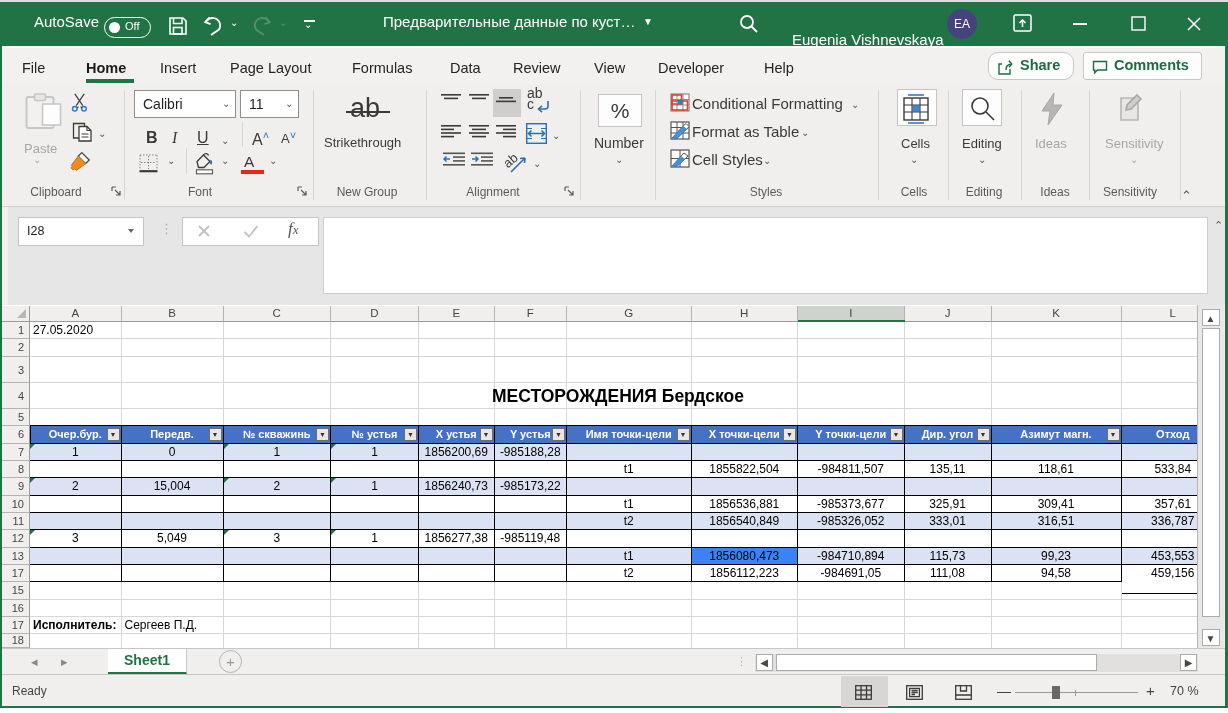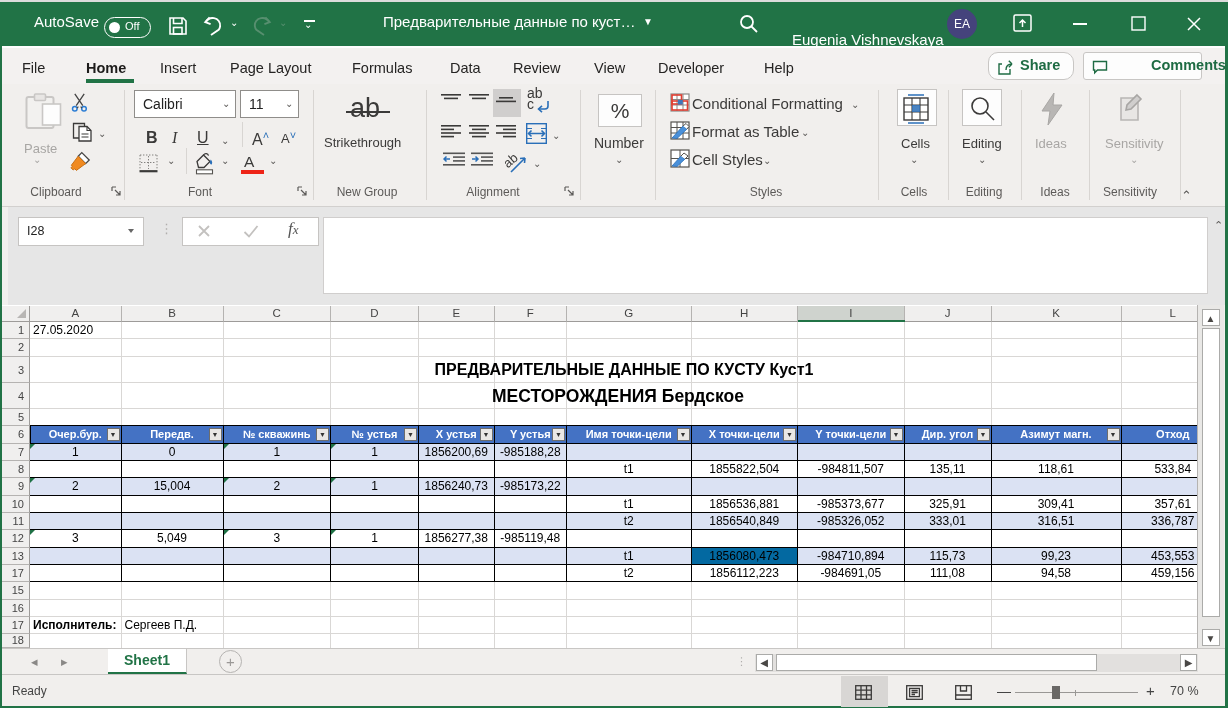--- a/index.html
+++ b/index.html
@@ -106,21 +106,21 @@
  <svg class="abs" style="left:8px; top:6px;" width="17" height="16" viewBox="0 0 17 16" fill="none" stroke="#1e6b43" stroke-width="1.4">
   <path d="M5 5 H2 v10 h11 v-5"></path>
           <path d="M9 11 C9 6.5 11 5 15 5 M15 5 l-3.2 -3.2 M15 5 l-3.2 3.2"></path>
  </svg>
  <div class="abs" style="left:31px; top:4.5px; color:#1e6b43; font-size:14.5px; font-weight:bold;">Share</div>
 </div>
 <div class="abs" style="left:1083px; top:3.5px; width:119px; height:28px; border:1px solid #c8c6c4; border-radius:3px; background:#fdfdfd;">
  <svg class="abs" style="left:8px; top:7px;" width="16" height="15" viewBox="0 0 16 15" fill="none" stroke="#1e6b43" stroke-width="1.4">
   <path d="M1.5 1.5 h13 v8.5 h-9 l-2.8 2.8 v-2.8 h-1.2 z"></path>
  </svg>
- <div class="abs" style="left:30px; top:4.5px; color:#1e6b43; font-size:14.5px; font-weight:bold;margin-left:37px;">Comments</div>
+ <div class="abs" style="left:30px; top:4.5px; color:#1e6b43; font-size:14.5px; font-weight:bold;">Comments</div>
 </div>
 </div>
 <div id="ribbon">
 <div class="gsep" style="left:123.5px;"></div>
 <div class="gsep" style="left:313px;"></div>
 <div class="gsep" style="left:425.5px;"></div>
 <div class="gsep" style="left:580px;"></div>
 <div class="gsep" style="left:655px;"></div>
 <div class="gsep" style="left:878px;"></div>
 <div class="gsep" style="left:948px;"></div>
@@ -400,21 +400,20 @@
 <div class="gl" style="left:30px; top:189.7px; width:1167.0px; height:1px;"></div>
 <div class="gl" style="left:30px; top:207.0px; width:1167.0px; height:1px;"></div>
 <div class="gl" style="left:30px; top:224.4px; width:1167.0px; height:1px;"></div>
 <div class="gl" style="left:30px; top:241.7px; width:1167.0px; height:1px;"></div>
 <div class="gl" style="left:30px; top:259.0px; width:1167.0px; height:1px;"></div>
 <div class="gl" style="left:30px; top:276.4px; width:1167.0px; height:1px;"></div>
 <div class="gl" style="left:30px; top:293.7px; width:1167.0px; height:1px;"></div>
 <div class="gl" style="left:30px; top:311.0px; width:1167.0px; height:1px;"></div>
 <div class="gl" style="left:30px; top:328.4px; width:1167.0px; height:1px;"></div>
 <div class="cell" style="left:33.0px; top:17.0px; width:84.5px; height:17.3px; line-height:17.3px; text-align:left;">27.05.2020</div>
-<div class="cell" style="left:30px; top:51.7px; width:1174px; height:26px; line-height:26px; text-align:center; font-weight:bold; font-size:16px; text-indent:14px;">ПРЕДВАРИТЕЛЬНЫЕ ДАННЫЕ ПО КУСТУ Куст1</div>
 <div class="cell" style="left:30px; top:77.9px; width:1174px; height:26px; line-height:26px; text-align:center; font-weight:bold; font-size:17.5px; text-indent:2px;">МЕСТОРОЖДЕНИЯ Бердское</div>
 <div class="cell" style="left:33.0px; top:312.0px; width:84.5px; height:17.3px; line-height:17.3px; text-align:left; font-weight:bold;">Исполнитель:</div>
 <div class="cell" style="left:124.5px; top:312.0px; width:95.0px; height:17.3px; line-height:17.3px; text-align:left;">Сергеев П.Д.</div>
 <div class="hdrcell" style="left:30.0px; top:121.4px; width:91.5px; height:17.3px;">
         <div style="position:absolute; left:0; right:0; top:0; bottom:0; text-align:center; line-height:17.3px;">Очер.бур.</div>
         <div class="fbtn">▼</div>
       </div>
 <div class="hdrcell" style="left:121.5px; top:121.4px; width:102.0px; height:17.3px;">
         <div style="position:absolute; left:0; right:0; top:0; bottom:0; text-align:center; line-height:17.3px;">Передв.</div>
         <div class="fbtn">▼</div>
@@ -532,37 +531,37 @@
 <div class="tcell" style="left:904.5px; top:225.4px; width:87.0px; height:17.3px; line-height:16.3px; background:#ffffff; text-align:center; "></div>
 <div class="tcell" style="left:991.5px; top:225.4px; width:130.0px; height:17.3px; line-height:16.3px; background:#ffffff; text-align:center; "></div>
 <div class="tcell" style="left:1121.5px; top:225.4px; width:103.5px; height:17.3px; line-height:16.3px; background:#ffffff; text-align:center; "></div>
 <div class="tcell" style="left:30.0px; top:242.7px; width:91.5px; height:17.3px; line-height:16.3px; background:#dbe2f3; text-align:center; "></div>
 <div class="tcell" style="left:121.5px; top:242.7px; width:102.0px; height:17.3px; line-height:16.3px; background:#dbe2f3; text-align:center; "></div>
 <div class="tcell" style="left:223.5px; top:242.7px; width:107.5px; height:17.3px; line-height:16.3px; background:#dbe2f3; text-align:center; "></div>
 <div class="tcell" style="left:331.0px; top:242.7px; width:88.0px; height:17.3px; line-height:16.3px; background:#dbe2f3; text-align:center; "></div>
 <div class="tcell" style="left:419.0px; top:242.7px; width:75.5px; height:17.3px; line-height:16.3px; background:#dbe2f3; text-align:center; "></div>
 <div class="tcell" style="left:494.5px; top:242.7px; width:72.5px; height:17.3px; line-height:16.3px; background:#dbe2f3; text-align:center; "></div>
 <div class="tcell" style="left:567.0px; top:242.7px; width:124.5px; height:17.3px; line-height:16.3px; background:#dbe2f3; text-align:center; ">t1</div>
-<div class="tcell" style="left:691.5px; top:242.7px; width:106.5px; height:17.3px; line-height:16.3px; background:#0369a1; text-align:center; ">1856080,473</div>
+<div class="tcell" style="left:691.5px; top:242.7px; width:106.5px; height:17.3px; line-height:16.3px; background:#3b82f6; text-align:center; ">1856080,473</div>
 <div class="tcell" style="left:798.0px; top:242.7px; width:106.5px; height:17.3px; line-height:16.3px; background:#dbe2f3; text-align:center; ">-984710,894</div>
 <div class="tcell" style="left:904.5px; top:242.7px; width:87.0px; height:17.3px; line-height:16.3px; background:#dbe2f3; text-align:center; ">115,73</div>
 <div class="tcell" style="left:991.5px; top:242.7px; width:130.0px; height:17.3px; line-height:16.3px; background:#dbe2f3; text-align:center; ">99,23</div>
 <div class="tcell" style="left:1121.5px; top:242.7px; width:103.5px; height:17.3px; line-height:16.3px; background:#dbe2f3; text-align:center; ">453,553</div>
 <div class="tcell" style="left:30.0px; top:260.0px; width:91.5px; height:17.3px; line-height:16.3px; background:#ffffff; text-align:center; "></div>
 <div class="tcell" style="left:121.5px; top:260.0px; width:102.0px; height:17.3px; line-height:16.3px; background:#ffffff; text-align:center; "></div>
 <div class="tcell" style="left:223.5px; top:260.0px; width:107.5px; height:17.3px; line-height:16.3px; background:#ffffff; text-align:center; "></div>
 <div class="tcell" style="left:331.0px; top:260.0px; width:88.0px; height:17.3px; line-height:16.3px; background:#ffffff; text-align:center; "></div>
 <div class="tcell" style="left:419.0px; top:260.0px; width:75.5px; height:17.3px; line-height:16.3px; background:#ffffff; text-align:center; "></div>
 <div class="tcell" style="left:494.5px; top:260.0px; width:72.5px; height:17.3px; line-height:16.3px; background:#ffffff; text-align:center; "></div>
 <div class="tcell" style="left:567.0px; top:260.0px; width:124.5px; height:17.3px; line-height:16.3px; background:#ffffff; text-align:center; ">t2</div>
 <div class="tcell" style="left:691.5px; top:260.0px; width:106.5px; height:17.3px; line-height:16.3px; background:#ffffff; text-align:center; ">1856112,223</div>
 <div class="tcell" style="left:798.0px; top:260.0px; width:106.5px; height:17.3px; line-height:16.3px; background:#ffffff; text-align:center; ">-984691,05</div>
 <div class="tcell" style="left:904.5px; top:260.0px; width:87.0px; height:17.3px; line-height:16.3px; background:#ffffff; text-align:center; ">111,08</div>
 <div class="tcell" style="left:991.5px; top:260.0px; width:130.0px; height:17.3px; line-height:16.3px; background:#ffffff; text-align:center; ">94,58</div>
-<div class="tcell" style="left:1121.5px; top:260.0px; width:103.5px; height:17px; line-height:16.3px; background:#ffffff; text-align:center; ">459,156</div>
+<div class="tcell" style="left:1121.5px; top:260.0px; width:103.5px; height:29px; line-height:16.3px; background:#ffffff; text-align:center; ">459,156</div>
 </div>
 <div class="abs" style="left:1197px; top:305px; width:27px; height:343px; background:#e9e8e6; border-left:1px solid #b5b3b1;">
  <div class="abs" style="left:3.5px; top:4px; width:18px; height:17px; background:#fff; border:1px solid #ababa9; text-align:center; font-size:10px; color:#4a4846; line-height:17px;">▲</div>
  <div class="abs" style="left:3.5px; top:23px; width:18px; height:289px; background:#fff; border:1px solid #ababa9;"></div>
  <div class="abs" style="left:3.5px; top:324px; width:18px; height:17px; background:#fff; border:1px solid #ababa9; text-align:center; font-size:10px; color:#4a4846; line-height:17px;">▼</div>
 </div>
 <div id="sheetbar">
  <div class="abs" style="left:31px; top:8px; color:#8a8886; font-size:8.5px;">◀</div>
  <div class="abs" style="left:61px; top:8px; color:#8a8886; font-size:8.5px;">▶</div>
  <div class="abs" style="left:108px; top:0px; width:79px; height:25px; background:#fff; border-right:1px solid #c8c6c4; border-bottom:2.5px solid #217346; color:#217346; font-weight:bold; font-size:14px; text-align:center; line-height:23px;">Sheet1</div>

